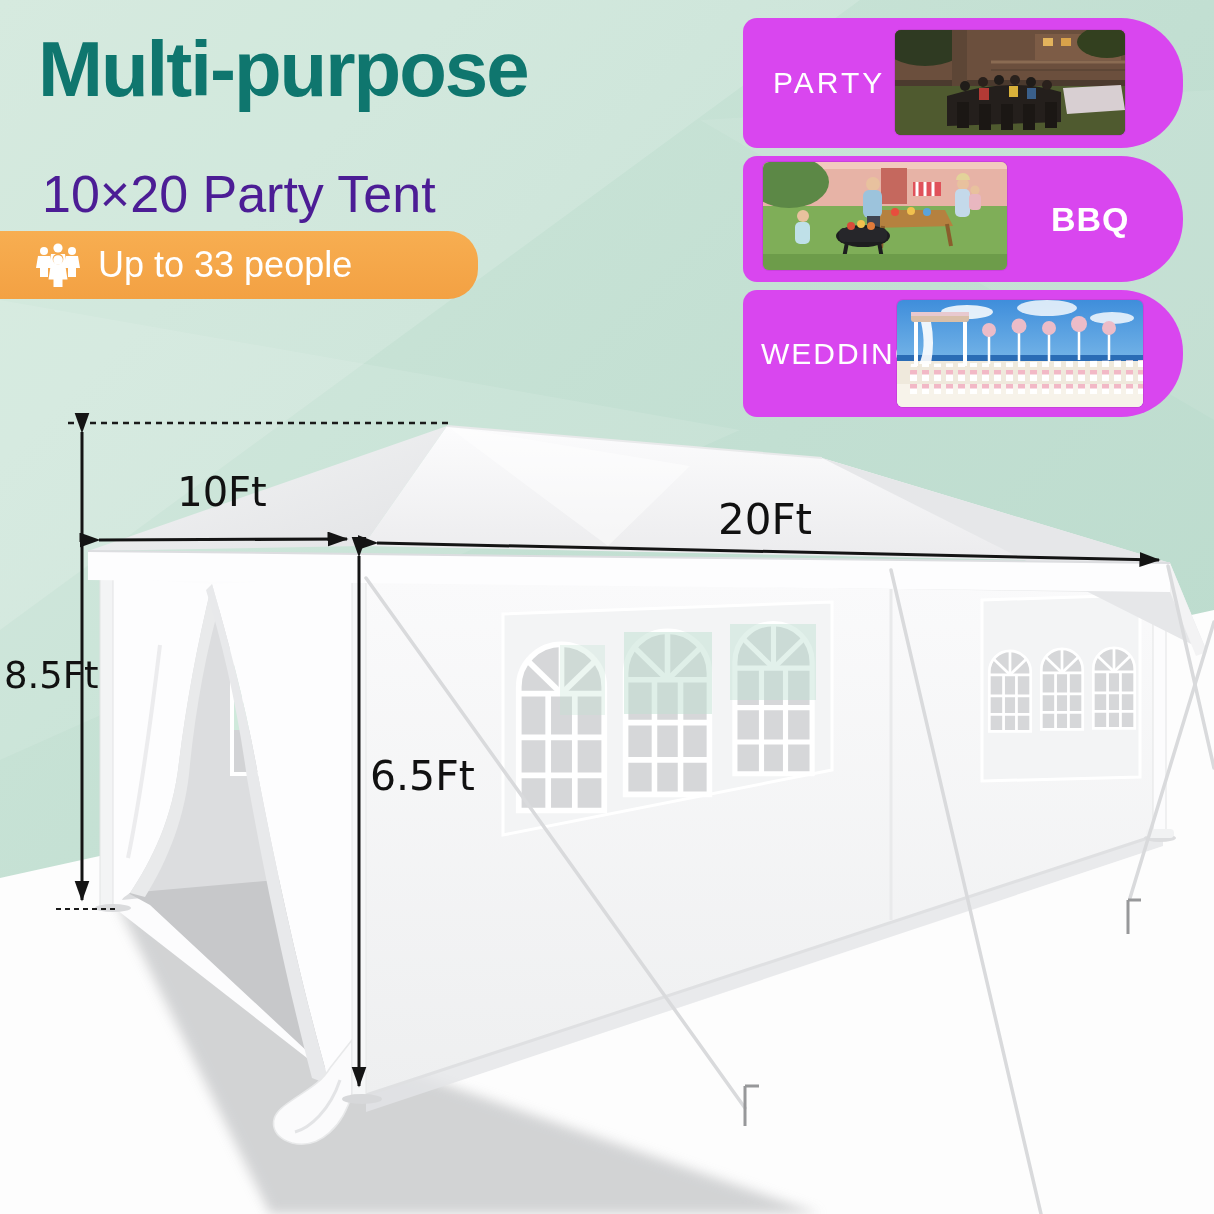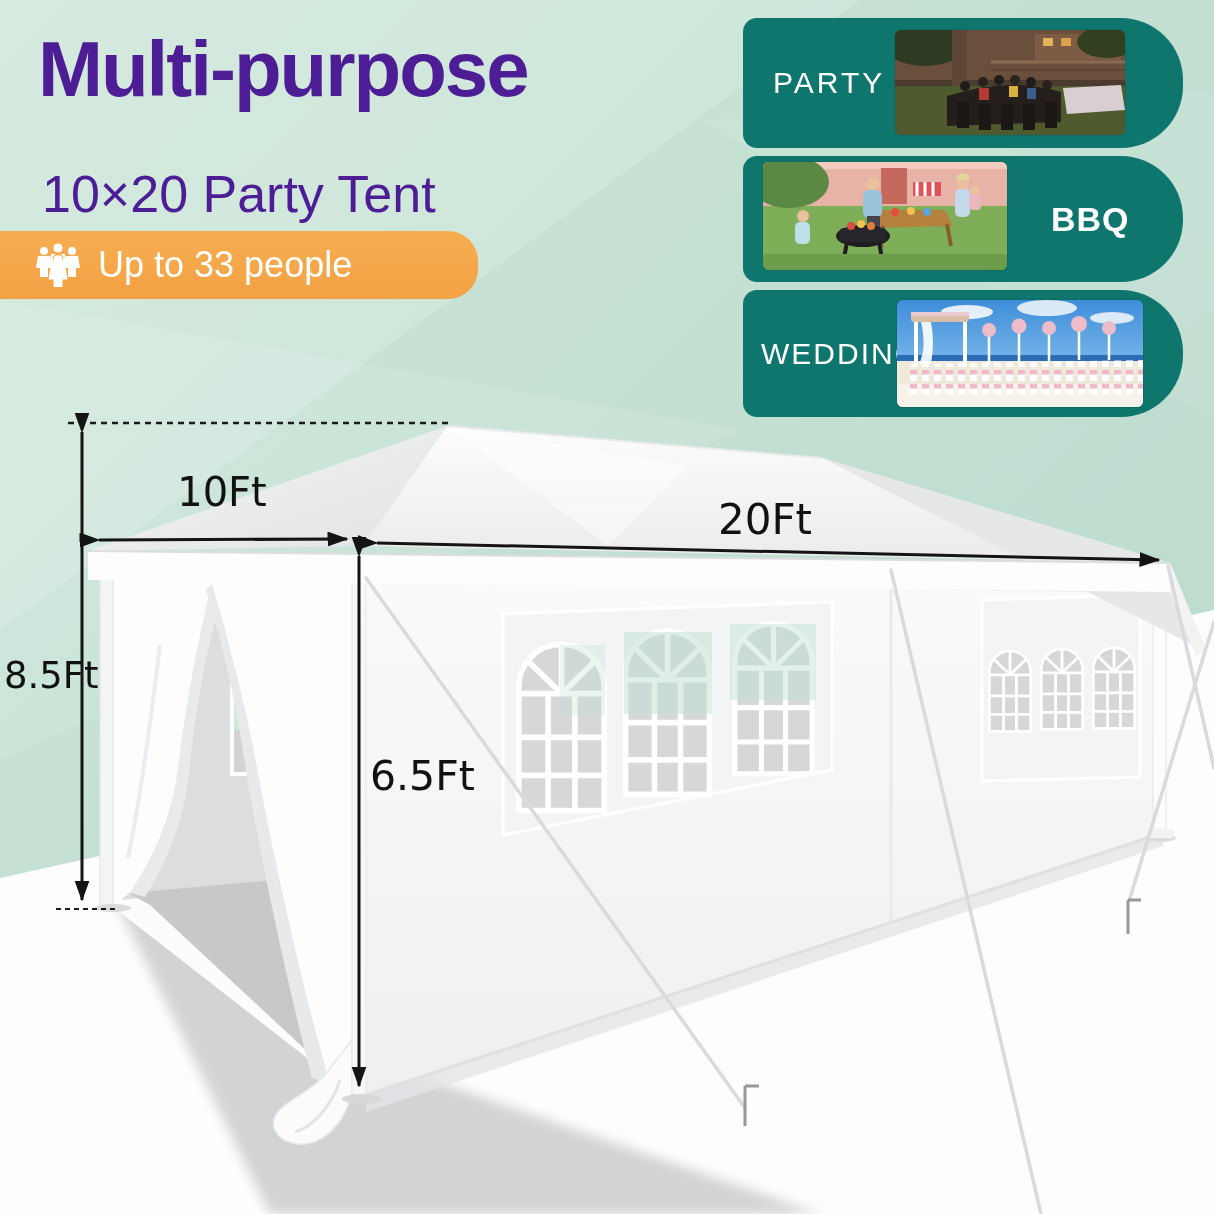--- a/index.html
+++ b/index.html
@@ -2,31 +2,31 @@
 <html><head>
 <meta charset="utf-8">
 <style>
   html,body{margin:0;padding:0;background:#e8e8e8;}
   #canvas{position:relative;width:1214px;height:1214px;overflow:hidden;
           background:#c5e1d5;font-family:"Liberation Sans",sans-serif;}
   svg{display:block;}
   #scene{position:absolute;left:0;top:0;z-index:1;}
   
   #page-title{position:absolute;left:38px;top:24px;z-index:5;
-    font-size:78px;font-weight:bold;letter-spacing:-2px;color:#4c1d95;}
+    font-size:78px;font-weight:bold;letter-spacing:-2px;color:#0f766e;}
   #page-subtitle{position:absolute;left:42px;top:164px;z-index:5;
     font-size:52px;color:#4c1d95;}
   
   #capacity-badge{position:absolute;left:0;top:231px;width:478px;height:68px;z-index:5;
     background:linear-gradient(180deg,#f7ae51,#f3a143);
     border-radius:0 30px 30px 0;display:flex;align-items:center;padding-left:34px;
     box-sizing:border-box;gap:16px;}
   #capacity-badge .txt{color:#ffffff;font-size:36px;}
   
-  .card{position:absolute;left:743px;width:440px;background:#0f766e;
+  .card{position:absolute;left:743px;width:440px;background:#d946ef;
     border-radius:14px 62px 62px 14px;z-index:5;}
   #card-party{top:18px;height:130px;}
   #card-bbq{top:156px;height:126px;}
   #card-wedding{top:290px;height:127px;}
   .card-label{position:absolute;top:50%;transform:translateY(-50%);
     color:#ffffff;font-size:30px;letter-spacing:3px;}
   #card-party .card-label{left:30px;}
   #card-bbq .card-label{left:308px;font-weight:bold;font-size:34px;letter-spacing:1px;}
   #card-wedding .card-label{left:18px;letter-spacing:2px;}
   .photo{position:absolute;border-radius:6px;overflow:hidden;box-shadow:0 0 0 1px rgba(0,0,0,.08);}

